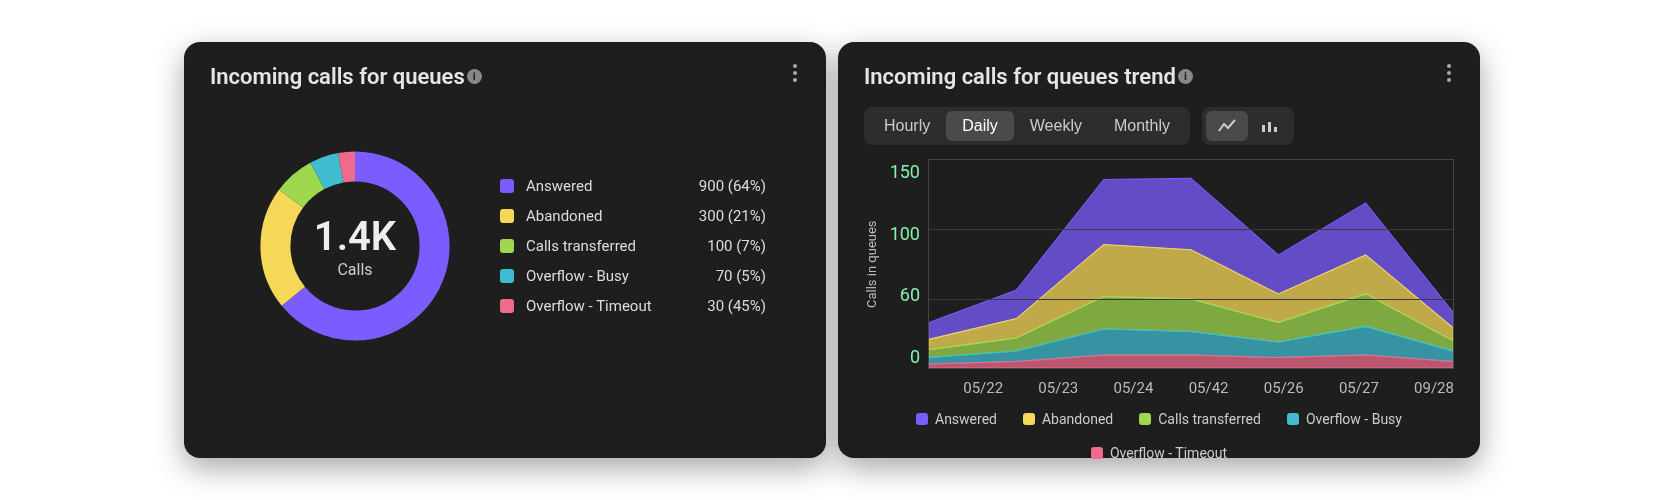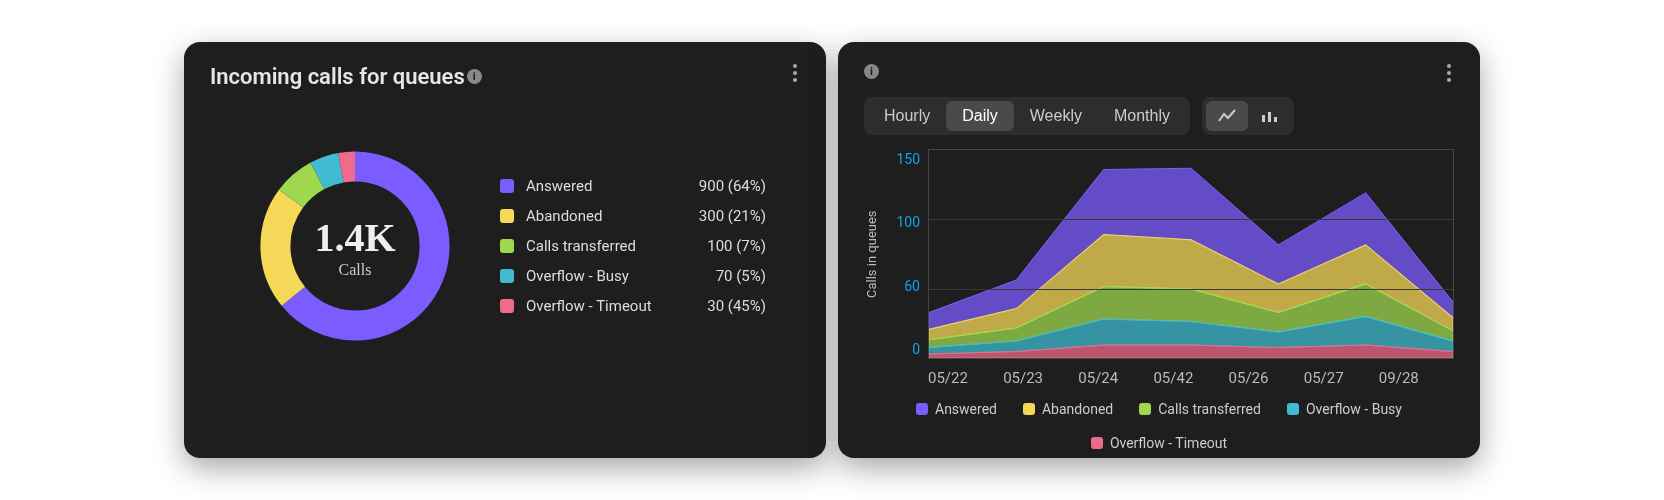--- a/index.html
+++ b/index.html
@@ -42,21 +42,21 @@
     position: absolute; top: 18px; right: 18px;
     width: 26px; height: 26px;
     display: flex; flex-direction: column; align-items: center; justify-content: center; gap: 3px;
     cursor: pointer;
   }
   .menu-btn span { width: 4px; height: 4px; background:#aaa; border-radius:50%; }
 
   
   .donut-wrap { display:flex; align-items:center; gap:40px; margin-top:52px; padding-left:40px;}
   .donut {
-    width: 210px; height: 210px; position: relative; font-family: Liberation Serif, serif;
+    width: 210px; height: 210px; position: relative;
   }
   .donut svg { width:100%; height:100%; transform: rotate(-90deg);}
   .donut-center {
     position:absolute; inset:0; display:flex; flex-direction:column; align-items:center; justify-content:center;
   }
   .donut-center .big { font-size:40px; font-weight:600; color:#eee;}
   .donut-center .sub { font-size:16px; color:#ccc;}
   .legend-table { font-size:15px; }
   .legend-row { display:flex; align-items:center; height:30px;}
   .swatch { width:14px; height:14px; border-radius:3px; margin-right:12px;}
@@ -81,26 +81,26 @@
   }
   .icon-toggle button.active { background:#4a4a4a;}
   .icon-toggle svg { stroke:#ccc; fill:none; stroke-width:2;}
 
   .chart-area { position:relative; margin-top:14px; height:210px; display:flex;}
   .ylabel {
     writing-mode:vertical-rl; transform:rotate(180deg);
     font-size:13px; color:#bbb; text-align:center; width:18px;
   }
   .yaxis { width:46px; display:flex; flex-direction:column; justify-content:space-between; align-items:flex-end; padding:2px 8px 2px 0;}
-  .yaxis span { font-size:14px; color:#0ea5e9;}
+  .yaxis span { font-size:18px; color:#86efac;}
   .plot { flex:1; position:relative; border:1px solid #444;}
   .plot svg { width:100%; height:100%; display:block;}
   .gridline { position:absolute; left:0; right:0; border-top:1px solid #3a3a3a;}
   .xaxis { display:flex; margin-left:64px; margin-top:10px;}
-  .xaxis span { flex:1; text-align:left; font-size:15px; color:#bbb;}
+  .xaxis span { flex:1; text-align:right; font-size:15px; color:#bbb;}
   .trend-legend { display:flex; flex-wrap:wrap; justify-content:center; gap:18px 26px; margin-top:14px; font-size:14px; color:#ccc;}
   .trend-legend .item { display:flex; align-items:center; gap:7px;}
   .trend-legend .sw { width:12px; height:12px; border-radius:3px;}
 </style>
 </head>
 <body>
 
 <div class="card">
   <div class="card-title">
     <span>Incoming calls for queues</span>
@@ -152,20 +152,21 @@
           <div class="swatch" style="background: rgb(239, 106, 139);"></div>
           <div class="legend-label">Overflow - Timeout</div>
           <div class="legend-val">30 (45%)</div>
         </div>
       </div>
   </div>
 </div>
 
 <div class="card">
   <div class="card-title">
+    <span>Incoming calls for queues trend</span>
     <span class="info-icon">i</span>
   </div>
   <div class="menu-btn">
       <span></span>
       <span></span>
       <span></span>
     </div>
 
   <div class="tabs-row">
     <div class="seg" id="interval-seg">

